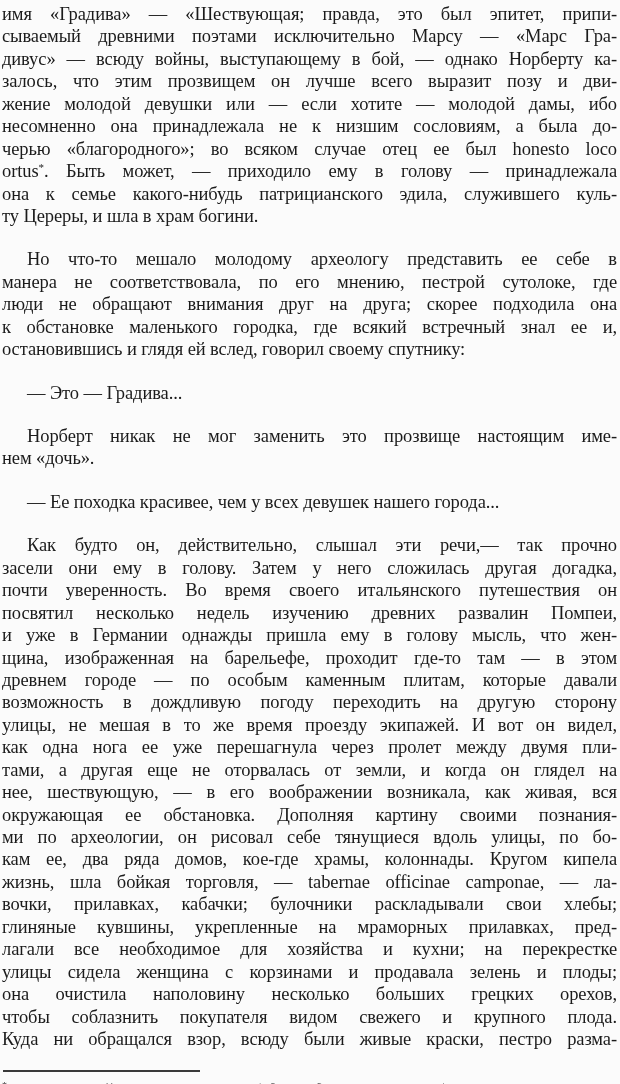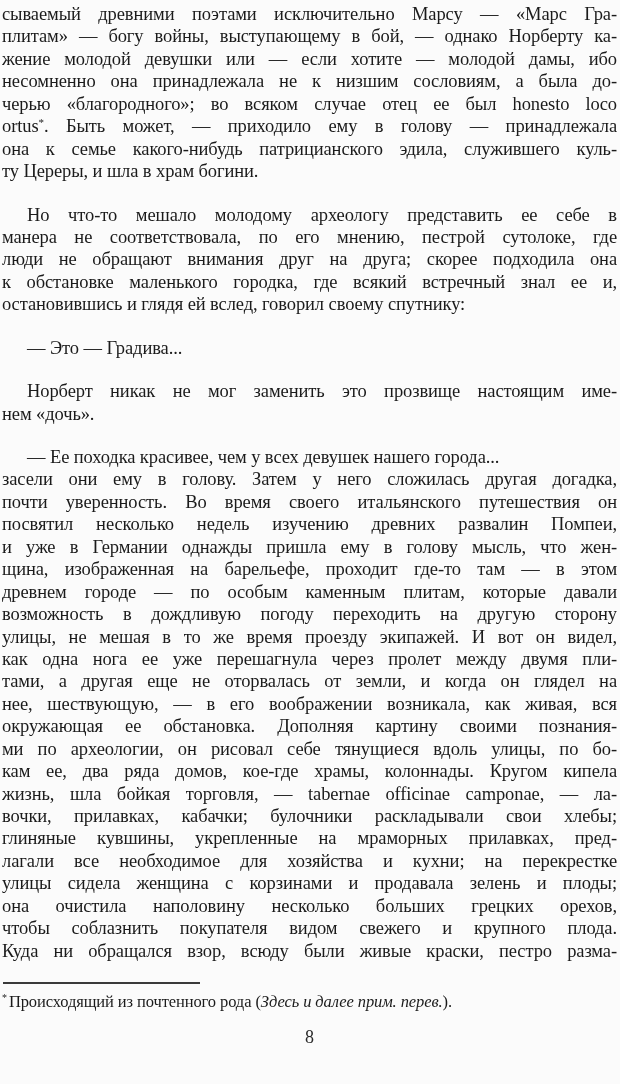--- a/index.html
+++ b/index.html
@@ -65,37 +65,40 @@
     font-size: 18px;
     line-height: 22px;
     color: #2a2a2a;
   }
 </style>
 </head>
 <body>
 
 <div class="page">
   <div class="body-text">
+    <div class="line">имя «Градива» — «Шествующая; правда, это был эпитет, припи-</div>
     <div class="line">сываемый древними поэтами исключительно Марсу — «Марс Гра-</div>
-    <div class="line">плитам» — богу войны, выступающему в бой, — однако Норберту ка-</div>
+    <div class="line">дивус» — всюду войны, выступающему в бой, — однако Норберту ка-</div>
+    <div class="line">залось, что этим прозвищем он лучше всего выразит позу и дви-</div>
     <div class="line">жение молодой девушки или — если хотите — молодой дамы, ибо</div>
     <div class="line">несомненно она принадлежала не к низшим сословиям, а была до-</div>
     <div class="line">черью «благородного»; во всяком случае отец ее был honesto loco</div>
     <div class="line"><span>ortus</span><sup class="fn-ref">*</sup><span>. Быть может, — приходило ему в голову — принадлежала</span></div>
     <div class="line">она к семье какого-нибудь патрицианского эдила, служившего куль-</div>
     <div class="line last">ту Цереры, и шла в храм богини.</div>
     <div class="line ind">Но что-то мешало молодому археологу представить ее себе в</div>
     <div class="line">манера не соответствовала, по его мнению, пестрой сутолоке, где</div>
     <div class="line">люди не обращают внимания друг на друга; скорее подходила она</div>
     <div class="line">к обстановке маленького городка, где всякий встречный знал ее и,</div>
     <div class="line last">остановившись и глядя ей вслед, говорил своему спутнику:</div>
     <div class="line ind last">— Это — Градива...</div>
     <div class="line ind">Норберт никак не мог заменить это прозвище настоящим име-</div>
     <div class="line last">нем «дочь».</div>
     <div class="line ind last">— Ее походка красивее, чем у всех девушек нашего города...</div>
+    <div class="line ind">Как будто он, действительно, слышал эти речи,— так прочно</div>
     <div class="line">засели они ему в голову. Затем у него сложилась другая догадка,</div>
     <div class="line">почти уверенность. Во время своего итальянского путешествия он</div>
     <div class="line">посвятил несколько недель изучению древних развалин Помпеи,</div>
     <div class="line">и уже в Германии однажды пришла ему в голову мысль, что жен-</div>
     <div class="line">щина, изображенная на барельефе, проходит где-то там — в этом</div>
     <div class="line">древнем городе — по особым каменным плитам, которые давали</div>
     <div class="line">возможность в дождливую погоду переходить на другую сторону</div>
     <div class="line">улицы, не мешая в то же время проезду экипажей. И вот он видел,</div>
     <div class="line">как одна нога ее уже перешагнула через пролет между двумя пли-</div>
     <div class="line">тами, а другая еще не оторвалась от земли, и когда он глядел на</div>

